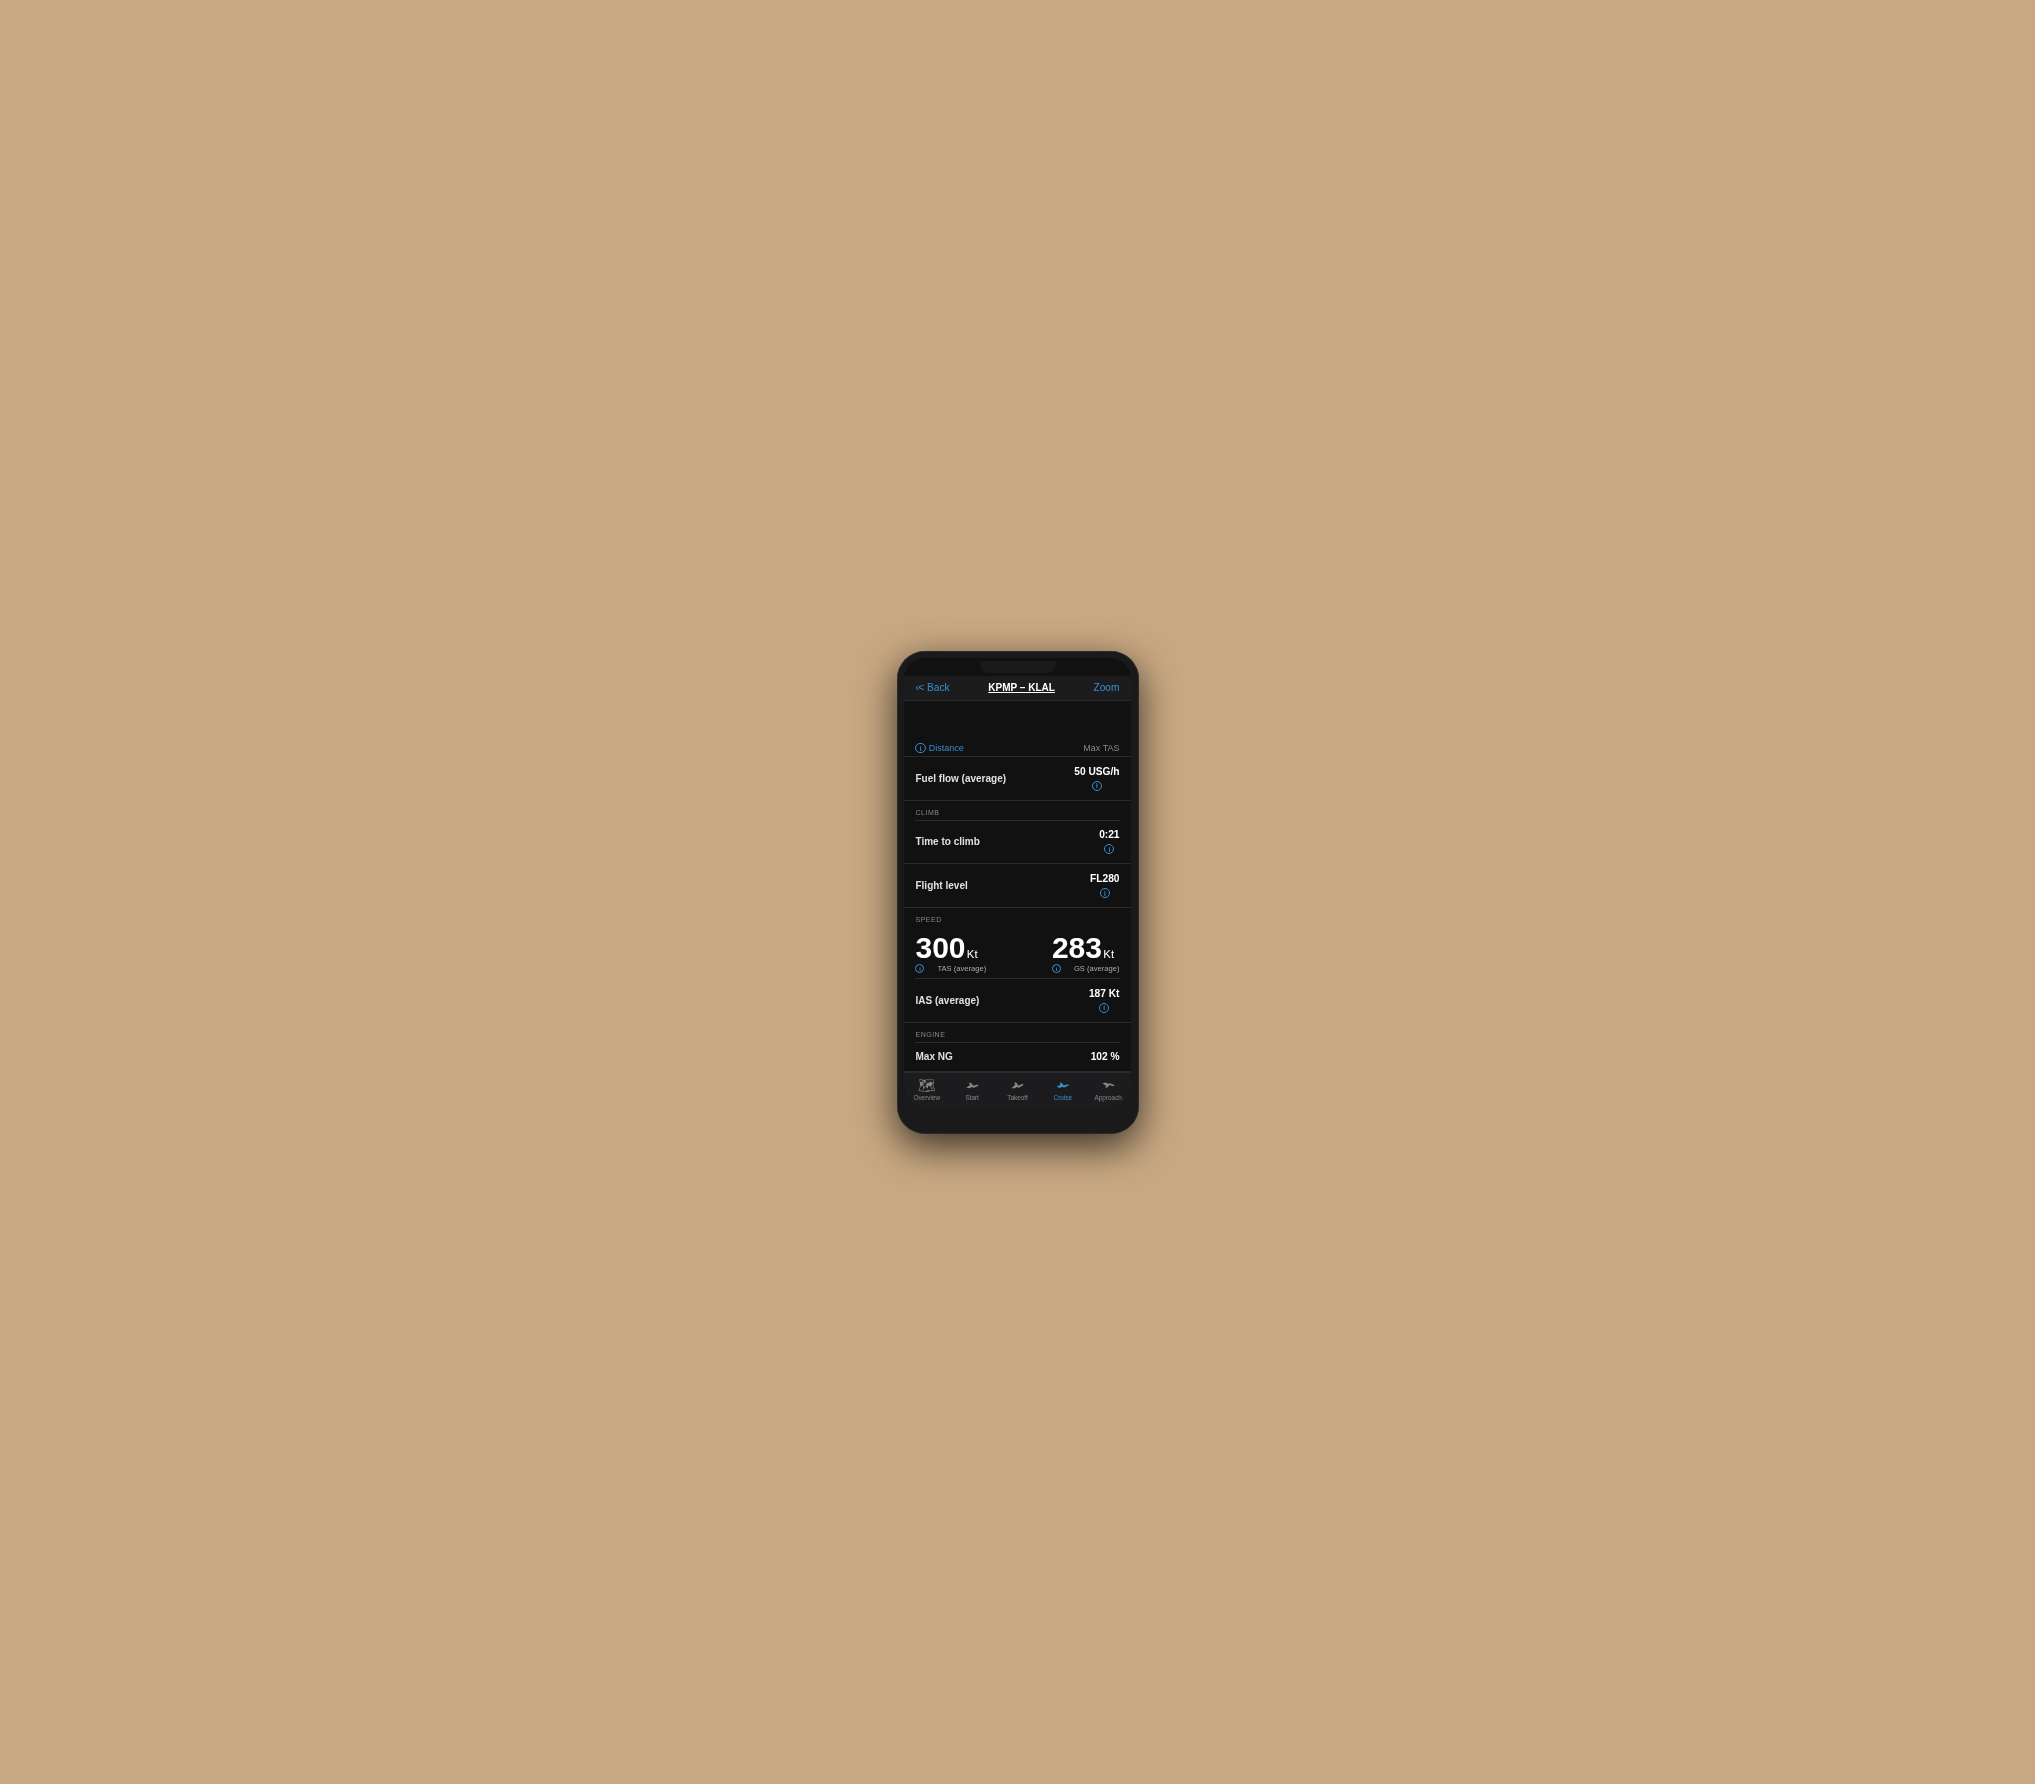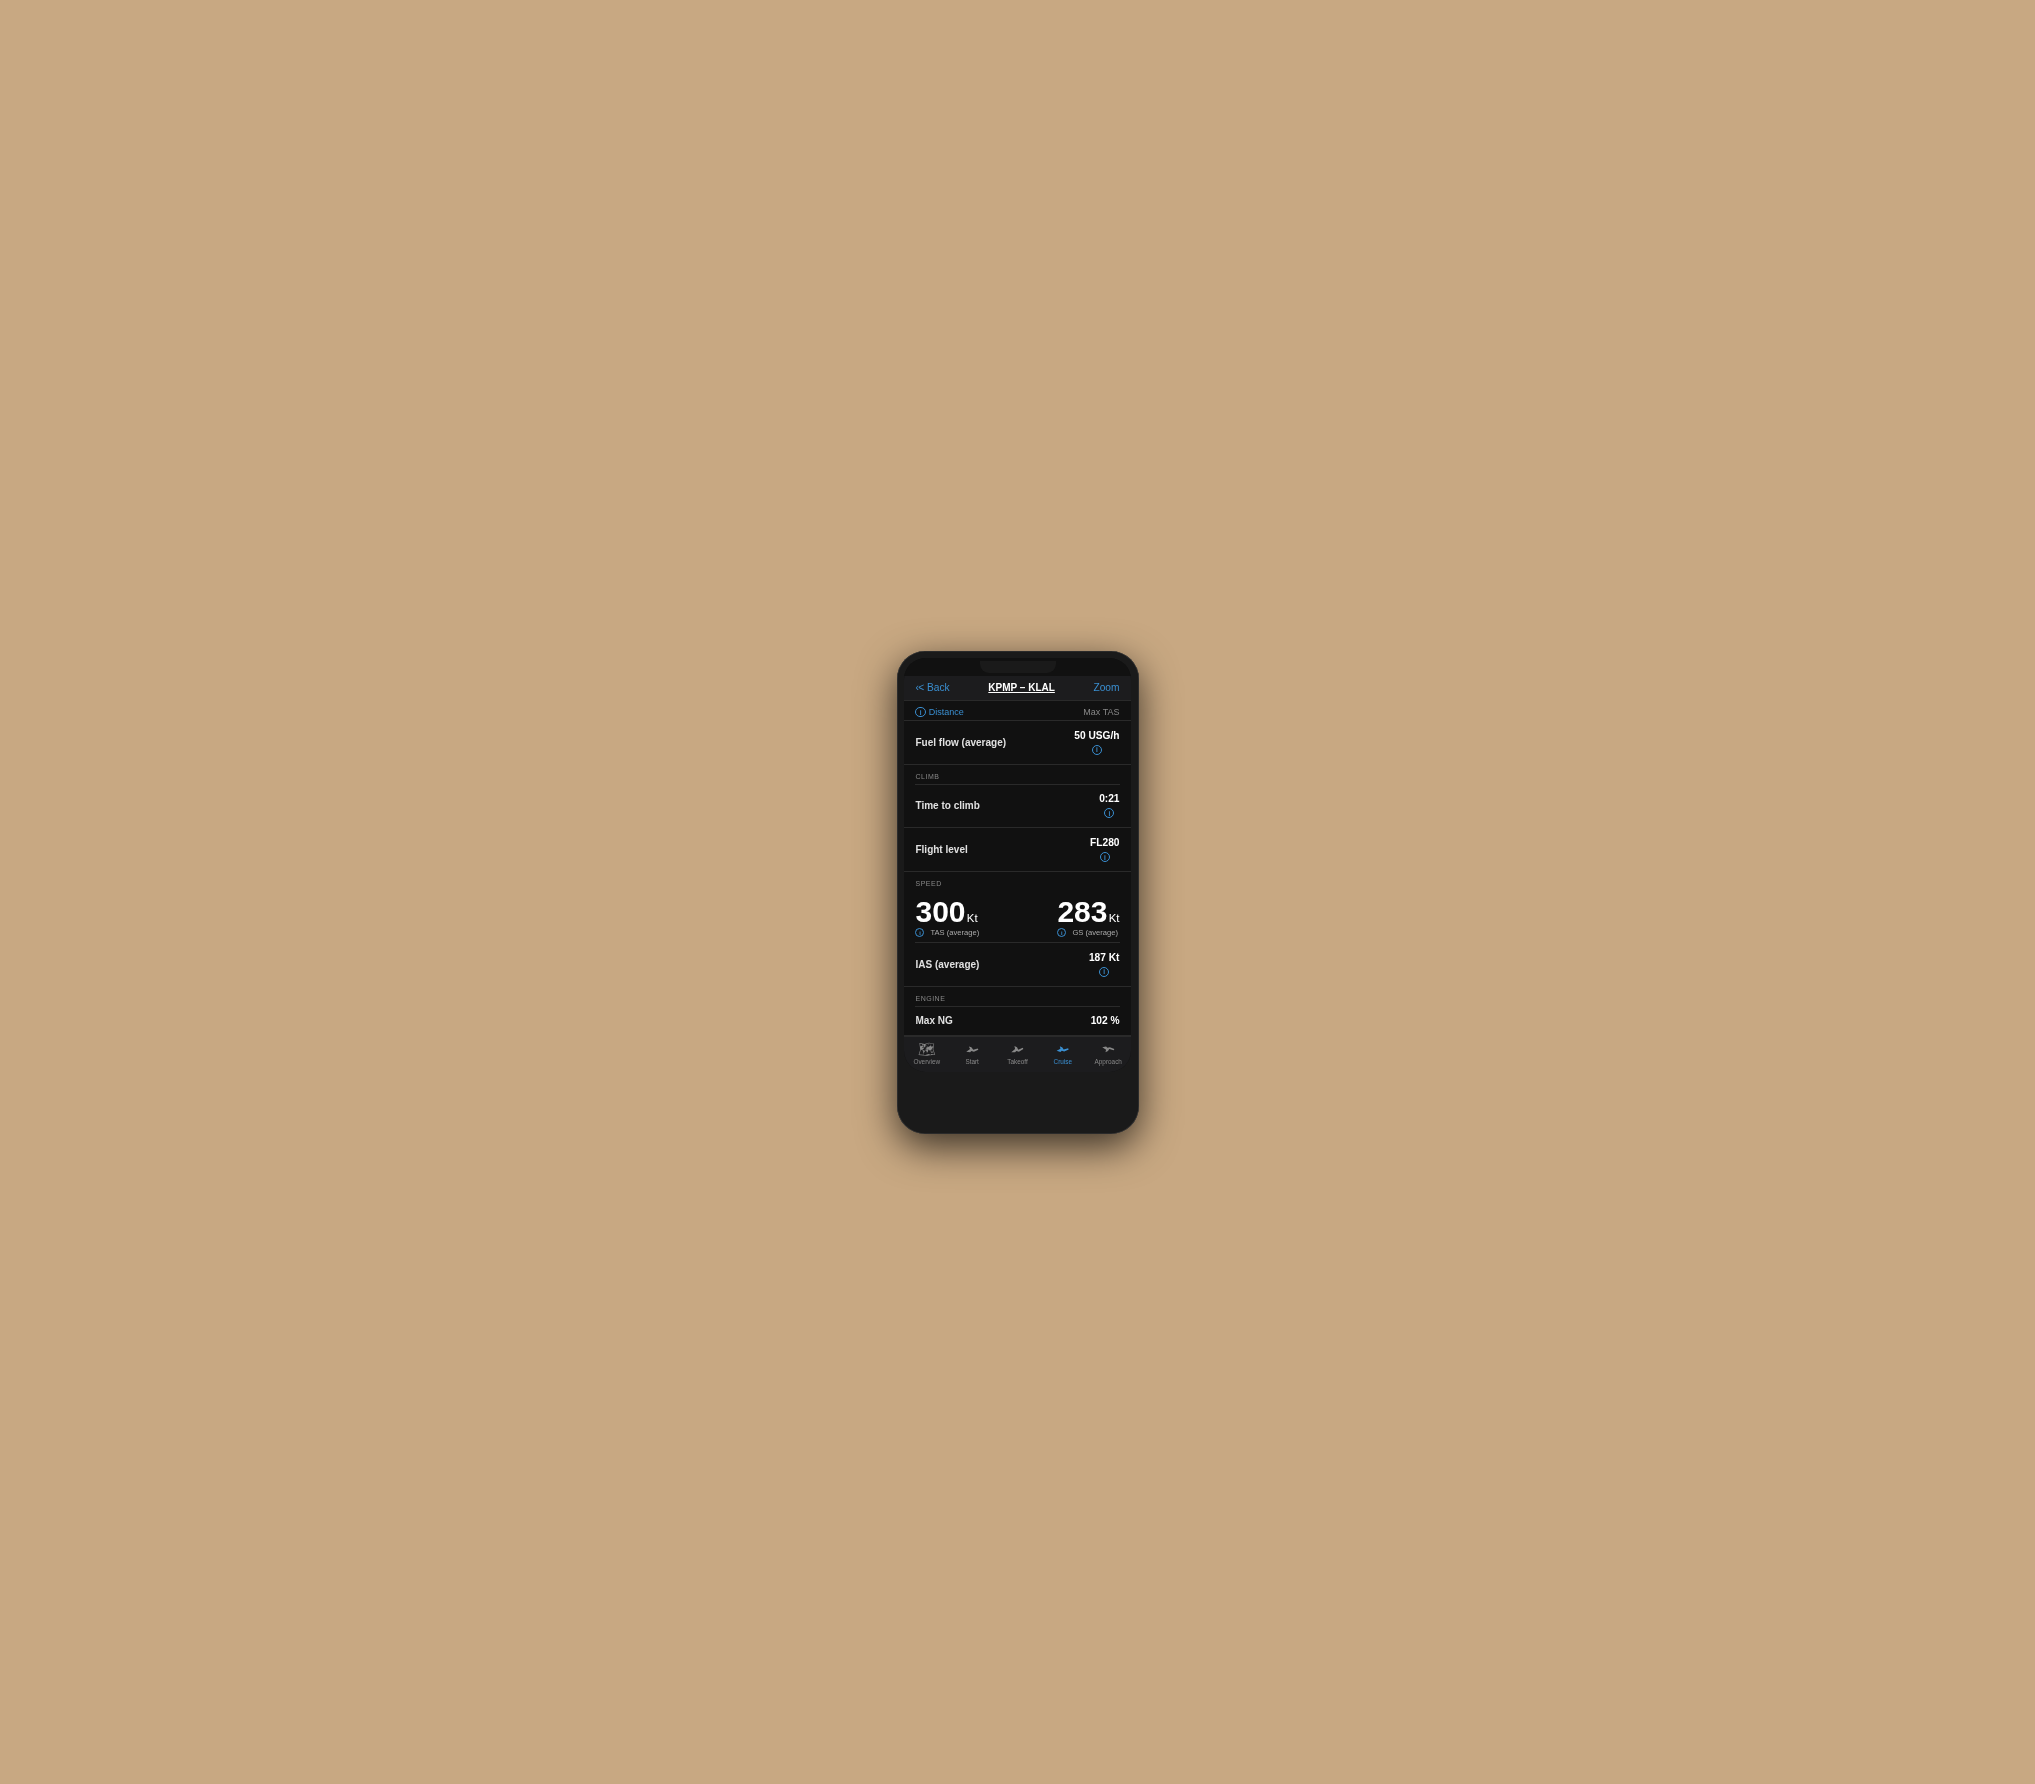--- a/index.html
+++ b/index.html
@@ -74,20 +74,21 @@
     .nav-zoom {
       color: #3a8fd1;
       font-size: 10.2px;
       text-align: center;
     }
 
     
     .content {
       background: #111;
       padding: 0;
+      margin-top: 36px;
     }
 
     
     .row {
       display: flex;
       justify-content: space-between;
       align-items: center;
       padding: 9px 11.4px;
       border-bottom: 0.6px solid #2a2a2a;
     }
@@ -194,21 +195,21 @@
       color: #fff;
       font-size: 11.4px;
       font-weight: 400;
     }
 
     .speed-sublabel {
       color: #aaa;
       font-size: 7.6px;
       display: flex;
       align-items: center;
-      gap: 6px;
+      gap: 13px;
       margin-top: 1.3px;
     }
 
     
     .tab-bar {
       background: #1c1c1e;
       display: flex;
       justify-content: space-around;
       align-items: center;
       padding: 5.1px 0 6.4px;

